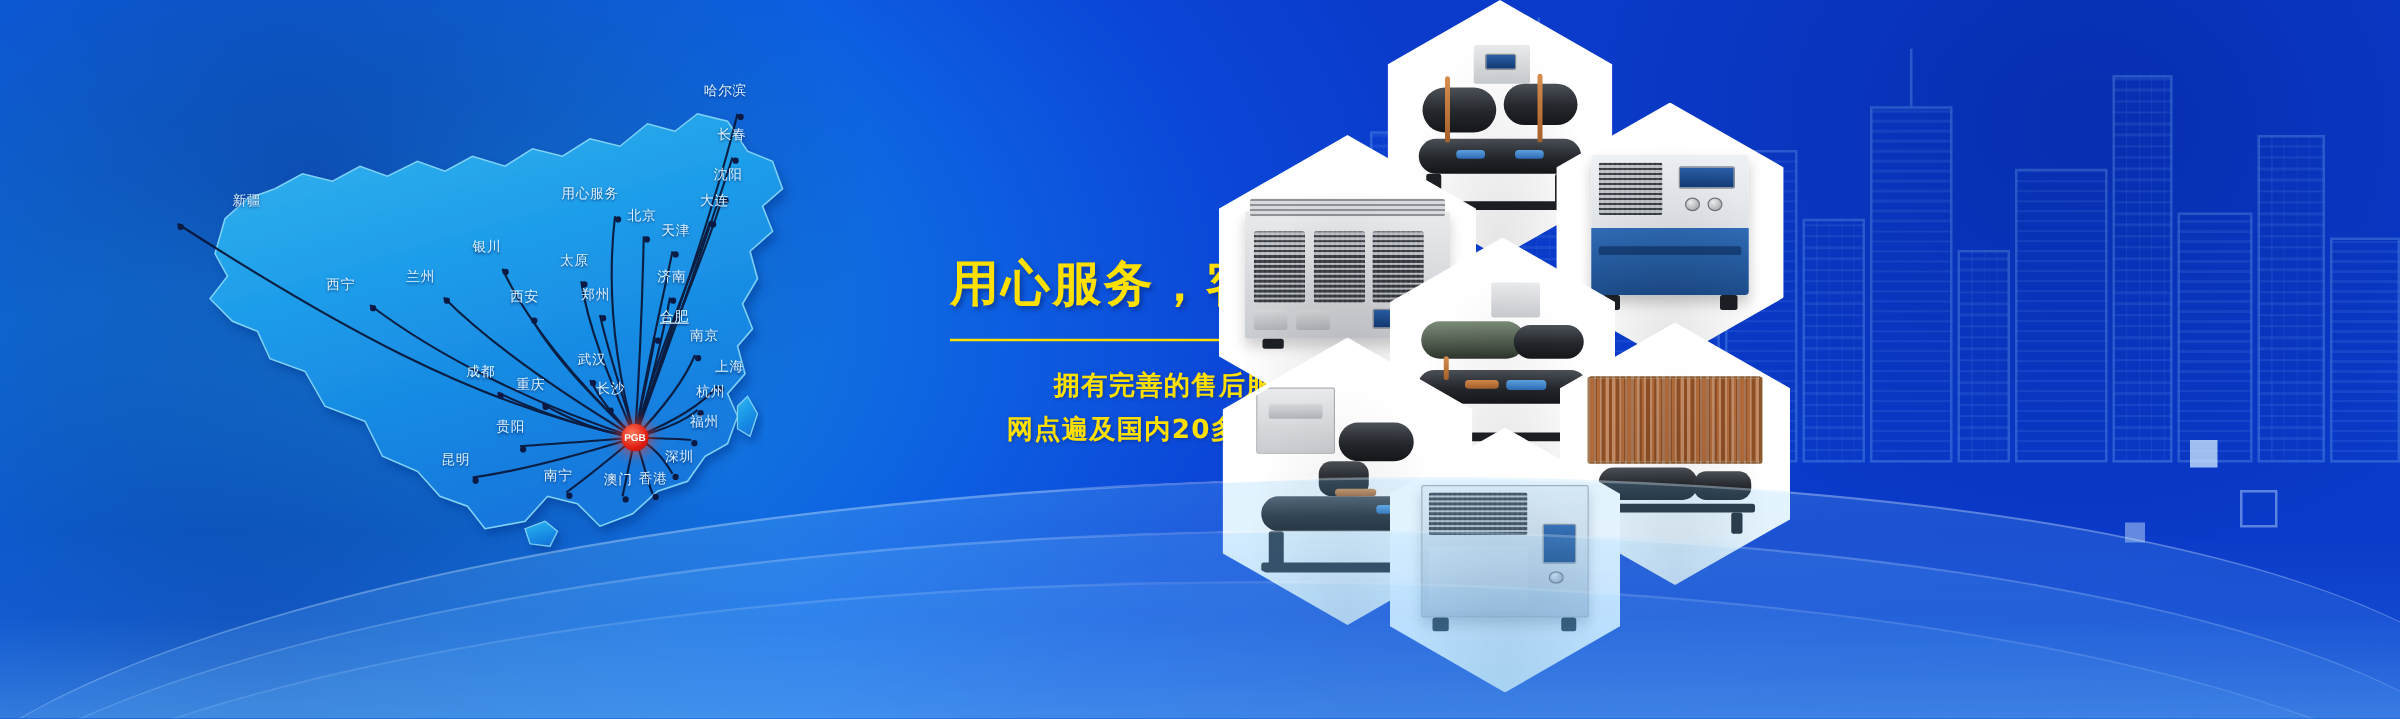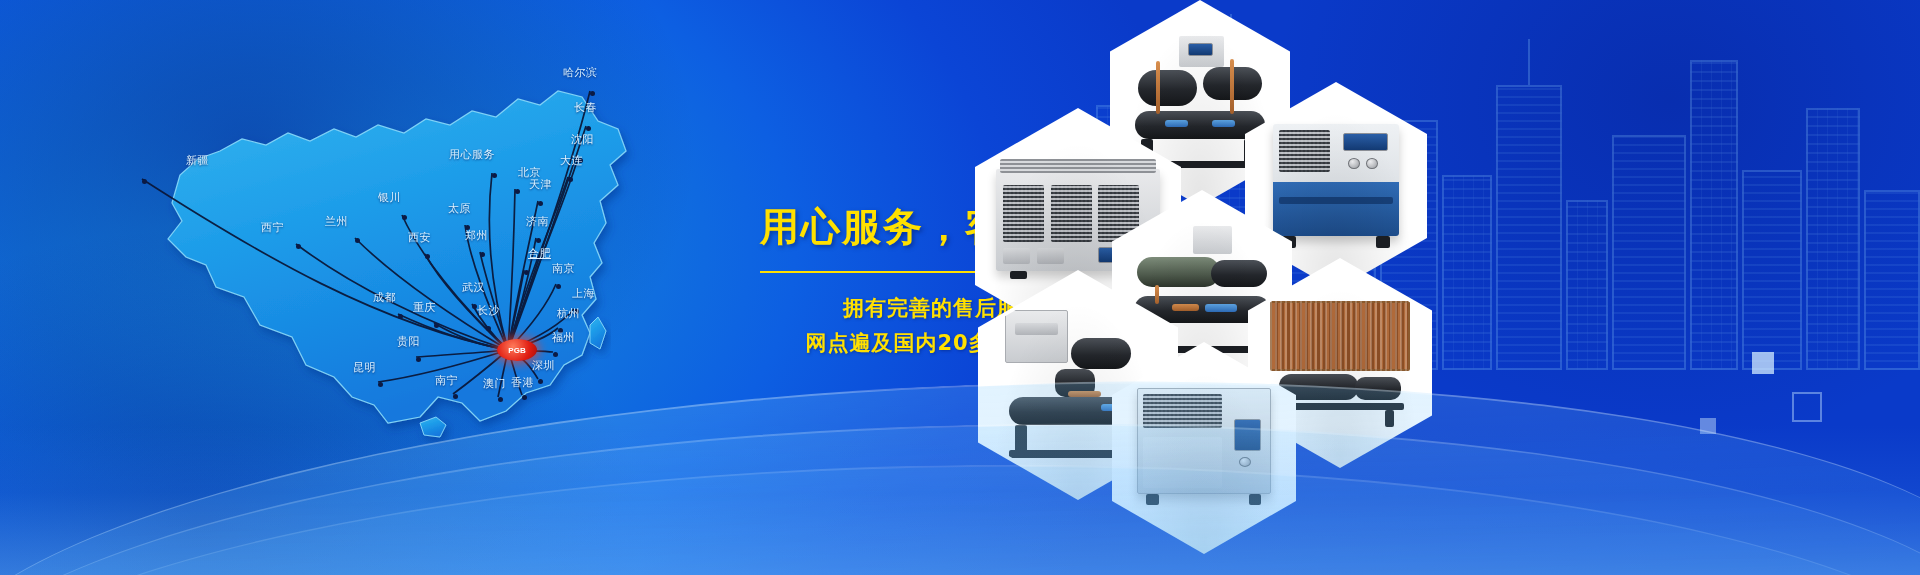--- a/index.html
+++ b/index.html
@@ -56,21 +56,21 @@
   
   .map-wrap { position:absolute; left:120px; top:25px; width:640px; height:420px; }
   .map-svg { position:absolute; left:0; top:0; }
   .city {
     position:absolute; color:#ddf2ff; font-size:11px; letter-spacing:.5px;
     text-shadow:0 1px 2px rgba(0,40,110,.85); white-space:nowrap;
     font-family:"DejaVu Sans",sans-serif;
   }
   .dot { position:absolute; width:5px; height:5px; border-radius:50%; background:#0b1a44; }
   .hub {
-    position:absolute; width:40px; height:22px; border-radius:50%;
+    position:absolute; width:22px; height:22px; border-radius:50%;
     background:radial-gradient(circle at 40% 35%, #ff7a5a, #e01d12 60%, #a80c06 100%);
     box-shadow:0 0 10px 3px rgba(255,60,30,.6);
     display:flex; align-items:center; justify-content:center;
     color:#fff; font-size:8px; font-weight:bold;
   }
 
   
   .textblock { position:absolute; left:760px; top:200px; width:430px; text-align:center; }
   .headline {
     color:#ffe000; font-size:39px; font-weight:bold; letter-spacing:2px;
@@ -221,21 +221,21 @@
       <span class="city" style="left:66px;  top:128px;">新疆</span>
         <span class="dot" style="left:22px;top:154px;"></span>
       <span class="city" style="left:443px; top:40px;">哈尔滨</span>
         <span class="dot" style="left:470px;top:66px;"></span>
       <span class="city" style="left:454px; top:75px;">长春</span>
         <span class="dot" style="left:466px;top:101px;"></span>
       <span class="city" style="left:451px; top:107px;">沈阳</span>
         <span class="dot" style="left:458px;top:133px;"></span>
       <span class="city" style="left:329px; top:122px;">用心服务</span>
         <span class="dot" style="left:372px;top:148px;"></span>
-      <span class="city" style="left:382px; top:140px;margin-left:16px;">北京</span>
+      <span class="city" style="left:382px; top:140px;">北京</span>
         <span class="dot" style="left:395px;top:164px;"></span>
       <span class="city" style="left:440px; top:128px;">大连</span>
         <span class="dot" style="left:448px;top:152px;"></span>
       <span class="city" style="left:409px; top:152px;">天津</span>
         <span class="dot" style="left:418px;top:176px;"></span>
       <span class="city" style="left:258px; top:165px;">银川</span>
         <span class="dot" style="left:282px;top:190px;"></span>
       <span class="city" style="left:328px; top:176px;">太原</span>
         <span class="dot" style="left:345px;top:200px;"></span>
       <span class="city" style="left:205px; top:189px;">兰州</span>

